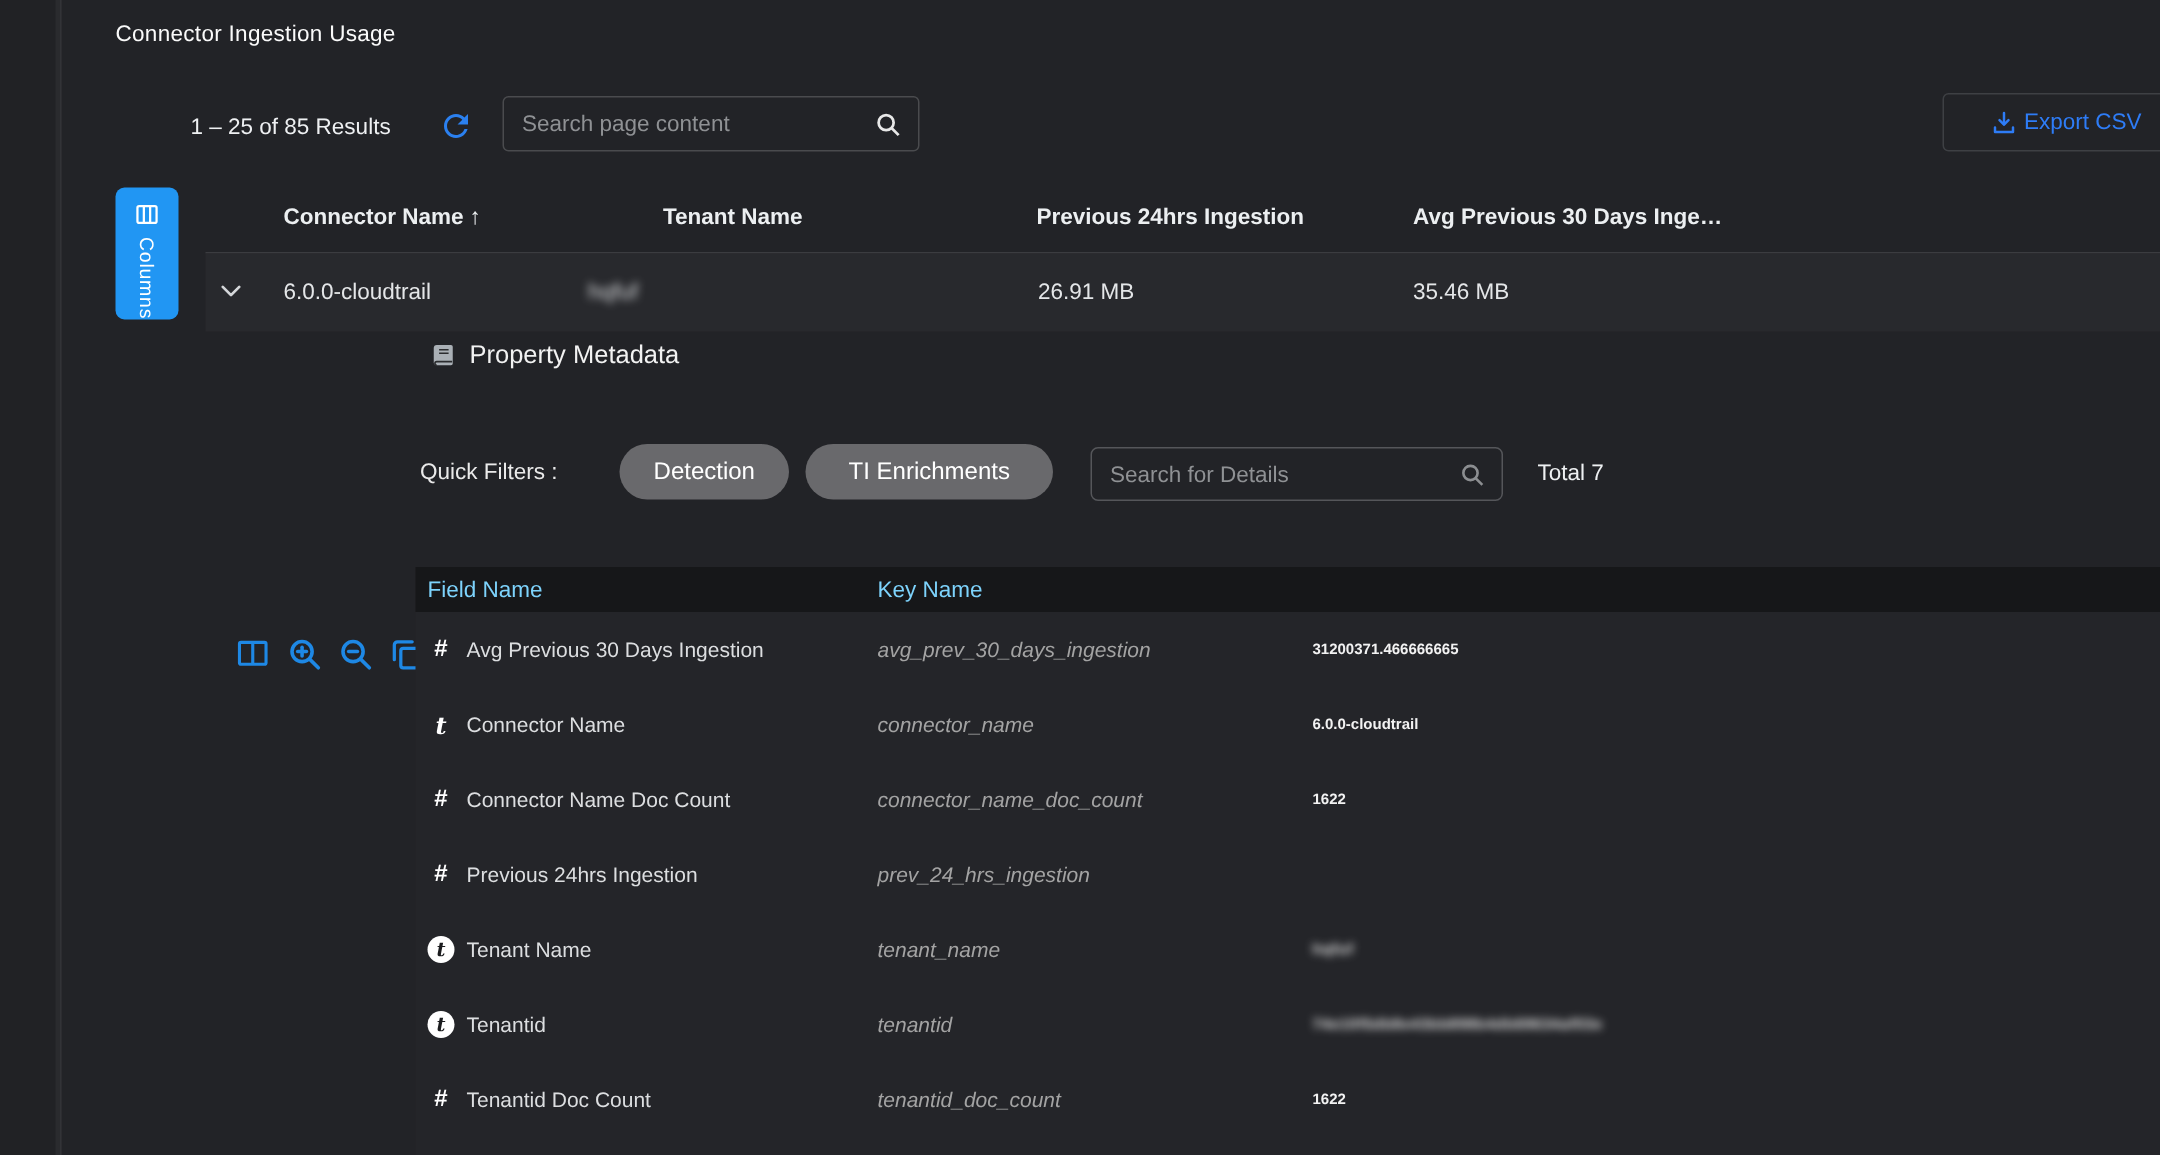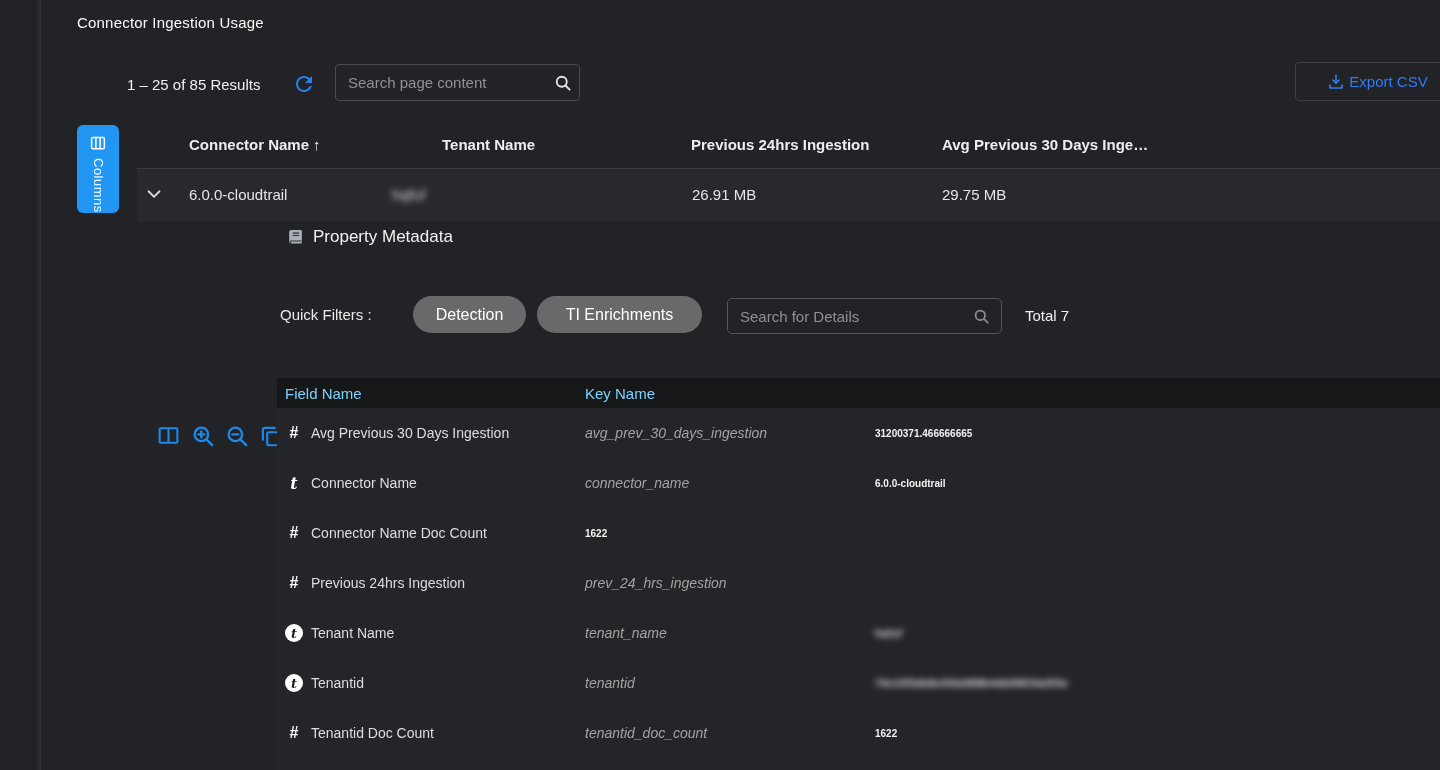--- a/index.html
+++ b/index.html
@@ -7,21 +7,21 @@
   body { font-family:"Liberation Sans", sans-serif; background:#212225; color:#e6e6e6; }
   .page { position:relative; width:1440px; height:770px; background:#222327;margin-left:37px; }
 
   .left-edge { position:absolute; left:0; top:0; width:4px; height:770px; background:#2a2b2e; border-right:1px solid #323337; }
 
   .page-title { position:absolute; left:40px; top:14px; font-size:15px; font-weight:500; color:#fafafa; letter-spacing:.2px; }
 
   
   .results-text { position:absolute; left:90px; top:76px; font-size:15px; color:#eef0f2; }
   .refresh-btn { position:absolute; left:255px; top:72px; width:24px; height:24px; cursor:pointer; background:none; border:none; }
-  .search-box { position:absolute; left:298px; top:64px; width:245px; height:37px; border:1px solid #4a4b4e; border-radius:4px; display:flex; align-items:center; background:transparent; }
+  .search-box { position:absolute; left:298px; top:64px; width:278px; height:37px; border:1px solid #4a4b4e; border-radius:4px; display:flex; align-items:center; background:transparent; }
   .search-box input { flex:1; background:transparent; border:none; outline:none; color:#d8d8d8; font-size:15px; padding:0 6px 0 12px; font-family:"Liberation Sans",sans-serif; }
   .search-box input::placeholder { color:#8f9194; }
   .search-box .mag { margin-right:10px; display:flex; }
   .export-btn { position:absolute; left:1258px; top:62px; width:165px; height:39px; border:1px solid #3e4044; border-radius:4px; background:transparent; display:flex; align-items:center; justify-content:center; gap:4px; color:#2e7cf6; font-size:15px; font-weight:500; cursor:pointer; font-family:"Liberation Sans",sans-serif; }
 
   
   .columns-btn { position:absolute; left:40px; top:125px; width:42px; height:88px; background:#2196f3; border:none; border-radius:6px; display:flex; flex-direction:column; align-items:center; padding-top:9px; gap:6px; cursor:pointer; }
   .columns-btn .vlabel { writing-mode:vertical-rl; color:#fff; font-size:13px; letter-spacing:.5px; font-family:"Liberation Sans",sans-serif; }
 
   
@@ -126,21 +126,21 @@
 
   <div class="o-row">
     <span class="chev">
       <svg width="22" height="22" viewBox="0 0 24 24" fill="none" stroke="#d4d6d9" stroke-width="2" stroke-linecap="round" stroke-linejoin="round">
           <path d="M6 9l6 6 6-6"></path>
         </svg>
     </span>
     <span class="o-cell oc-1">6.0.0-cloudtrail</span>
     <span class="o-cell oc-2 redacted">hqfuf</span>
     <span class="o-cell oc-3">26.91 MB</span>
-    <span class="o-cell oc-4">29.75 MB</span>
+    <span class="o-cell oc-4">35.46 MB</span>
   </div>
 
   <div class="pm-title">
     <span>
       <svg width="19" height="19" viewBox="0 0 24 24">
           <path fill="#aab0b6" d="M6.5 2.5h12a1.5 1.5 0 0 1 1.5 1.5v14a1.5 1.5 0 0 1-1.5 1.5h-12A2.5 2.5 0 0 1 4 17V5a2.5 2.5 0 0 1 2.5-2.5z"></path>
           <path stroke="#2b2c2f" stroke-width="1.4" fill="none" d="M8.5 6.5h8M8.5 9.5h8"></path>
           <path stroke="#2b2c2f" stroke-width="1.4" fill="none" d="M6.5 19.5A1.5 1.5 0 0 1 6.5 16.5h13"></path>
         </svg>
     </span>
@@ -214,20 +214,21 @@
     </span>
     <span class="m-key">connector_name</span>
     <span class="m-value">6.0.0-cloudtrail</span>
   </div>
 
   <div class="m-row">
     <span class="m-field">
       <span class="ficon number">#</span>
       <span>Connector Name Doc Count</span>
     </span>
+    <span class="m-key">connector_name_doc_count</span>
     <span class="m-value">1622</span>
   </div>
 
   <div class="m-row">
     <span class="m-field">
       <span class="ficon number">#</span>
       <span>Previous 24hrs Ingestion</span>
     </span>
     <span class="m-key">prev_24_hrs_ingestion</span>
   </div>

